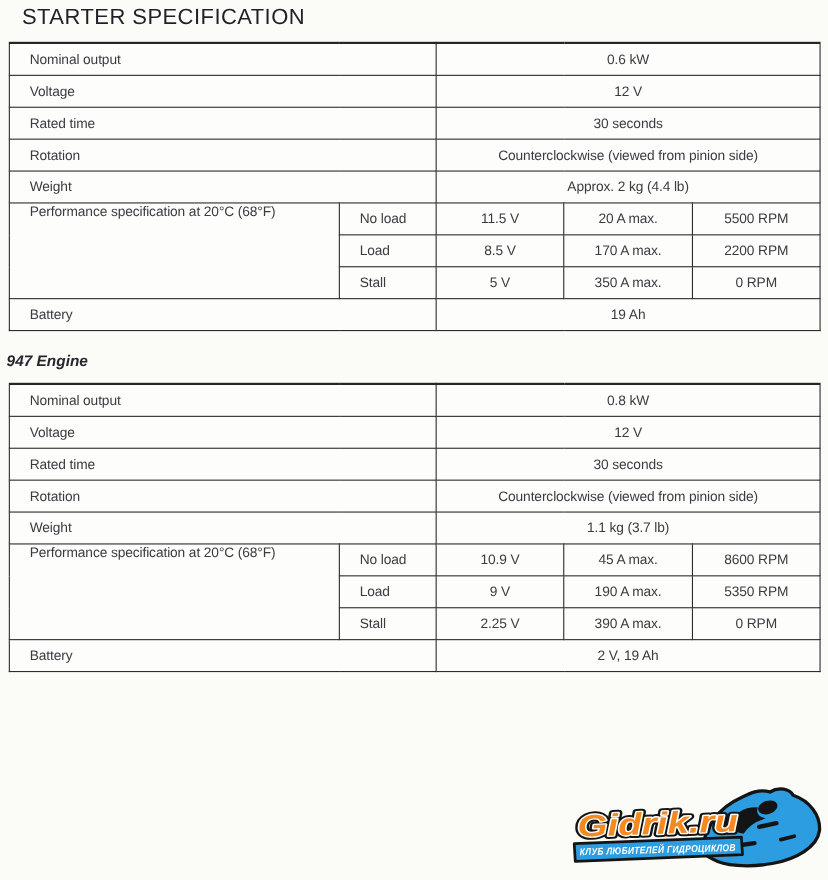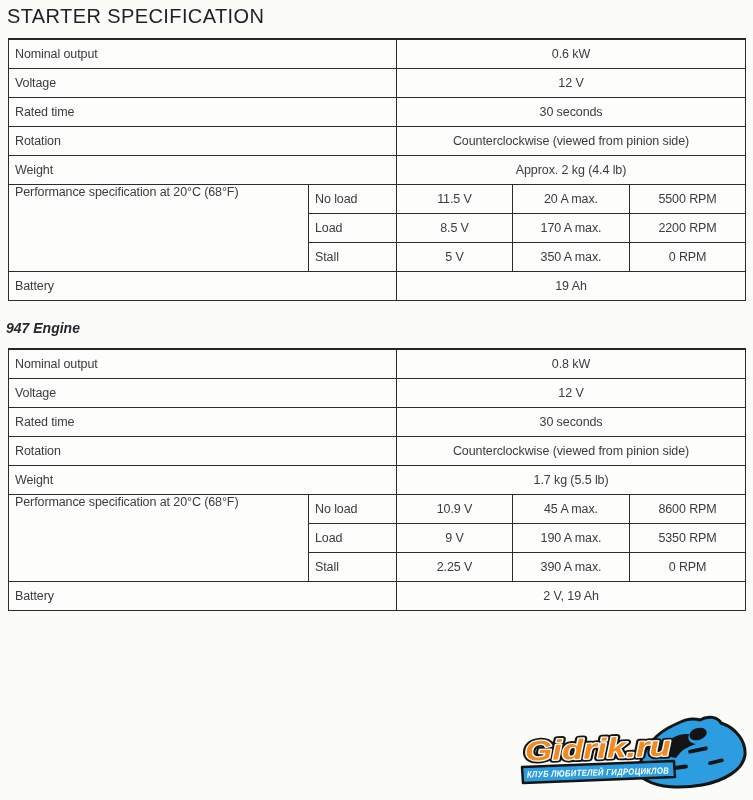--- a/index.html
+++ b/index.html
@@ -5,21 +5,21 @@
   html,body{margin:0;padding:0;}
   body{
     width:753px;height:800px;
     background:#fbfbf8;
     font-family:"Liberation Sans", sans-serif;
     color:#3b3b40;
     overflow:hidden;
   }
   .page{position:relative;width:753px;height:800px;}
   h1.title{
-    margin:4px 0 0 7px;
+    margin:4px 0 0 20px;
     font-size:20px;line-height:25px;
     font-weight:normal;
     letter-spacing:.4px;
     color:#1f1f2a;
   }
   h2.sub{
     margin:10px 0 0 6px;
     font-size:14px;line-height:17px;
     font-style:italic;font-weight:bold;
     color:#26262e;
@@ -31,21 +31,21 @@
     width:737px;
     table-layout:fixed;
     font-size:12.5px;
     color:#3b3b40;
     background:#fdfdfc;
   }
   table.spec.t2{margin-top:11px;}
   table.spec td{
     border:1px solid #2c2c2c;
     height:28px;
-    padding:0 6px;
+    padding:0 18px;
     letter-spacing:-0.1px;
   }
   table.spec{border:1px solid #2c2c2c;border-top:2px solid #262626;}
   td.lbl{text-align:left;padding-left:7px;}
   td.val{text-align:center;margin-top:20px;}
   td.perf{vertical-align:top;padding-top:7px;}
   td.v1{border-right:none;}
   td.v2{border-left:none;border-right:none;}
   td.v3{border-left:none;padding-right:10px;}
   .logo{
@@ -151,21 +151,21 @@
       <tr>
         <td colspan="2" class="lbl">Rated time</td>
         <td colspan="3" class="val">30 seconds</td>
       </tr>
       <tr>
         <td colspan="2" class="lbl">Rotation</td>
         <td colspan="3" class="val">Counterclockwise (viewed from pinion side)</td>
       </tr>
       <tr>
         <td colspan="2" class="lbl">Weight</td>
-        <td colspan="3" class="val">1.7 kg (5.5 lb)</td>
+        <td colspan="3" class="val">1.1 kg (3.7 lb)</td>
       </tr>
       <tr>
         <td rowspan="3" class="lbl perf">Performance specification at 20°C (68°F)</td>
         <td class="lbl">No load</td>
         <td class="val v1">10.9 V</td>
         <td class="val v2">45 A max.</td>
         <td class="val v3">8600 RPM</td>
       </tr>
       <tr>
         <td class="lbl">Load</td>

